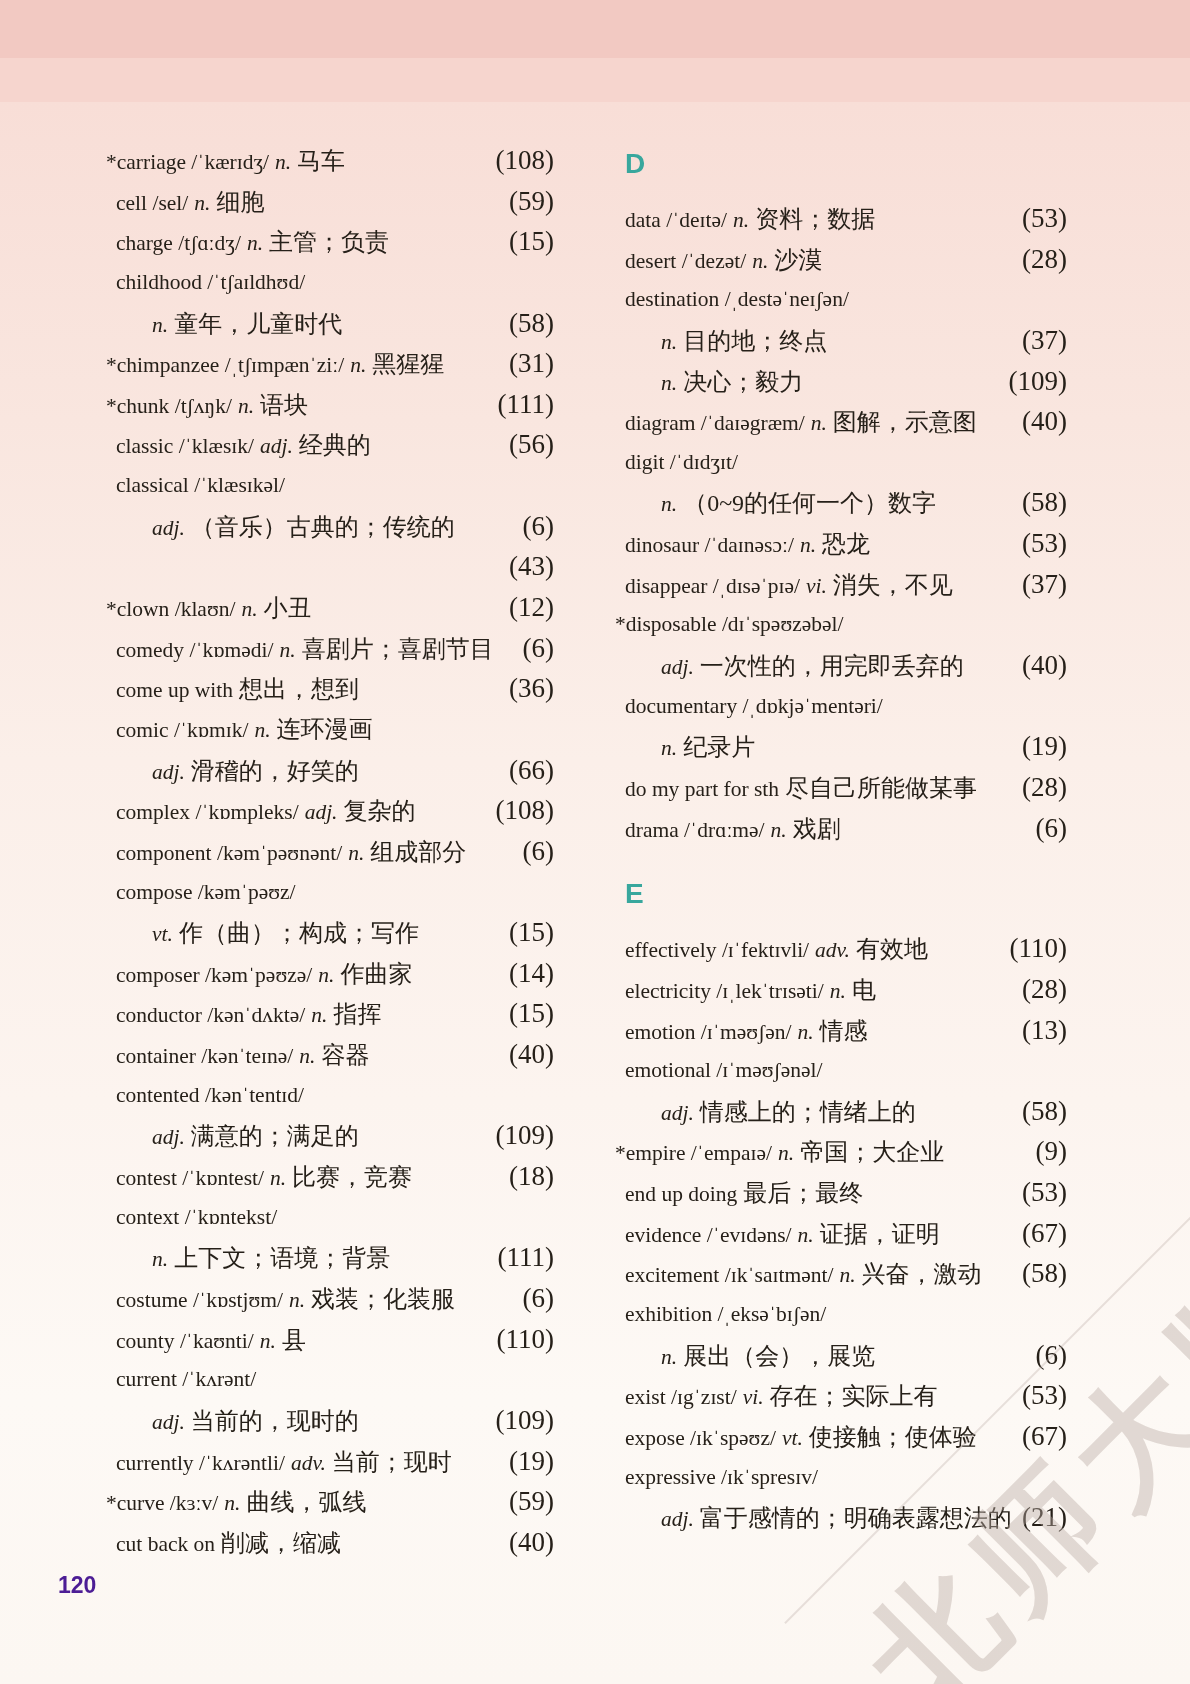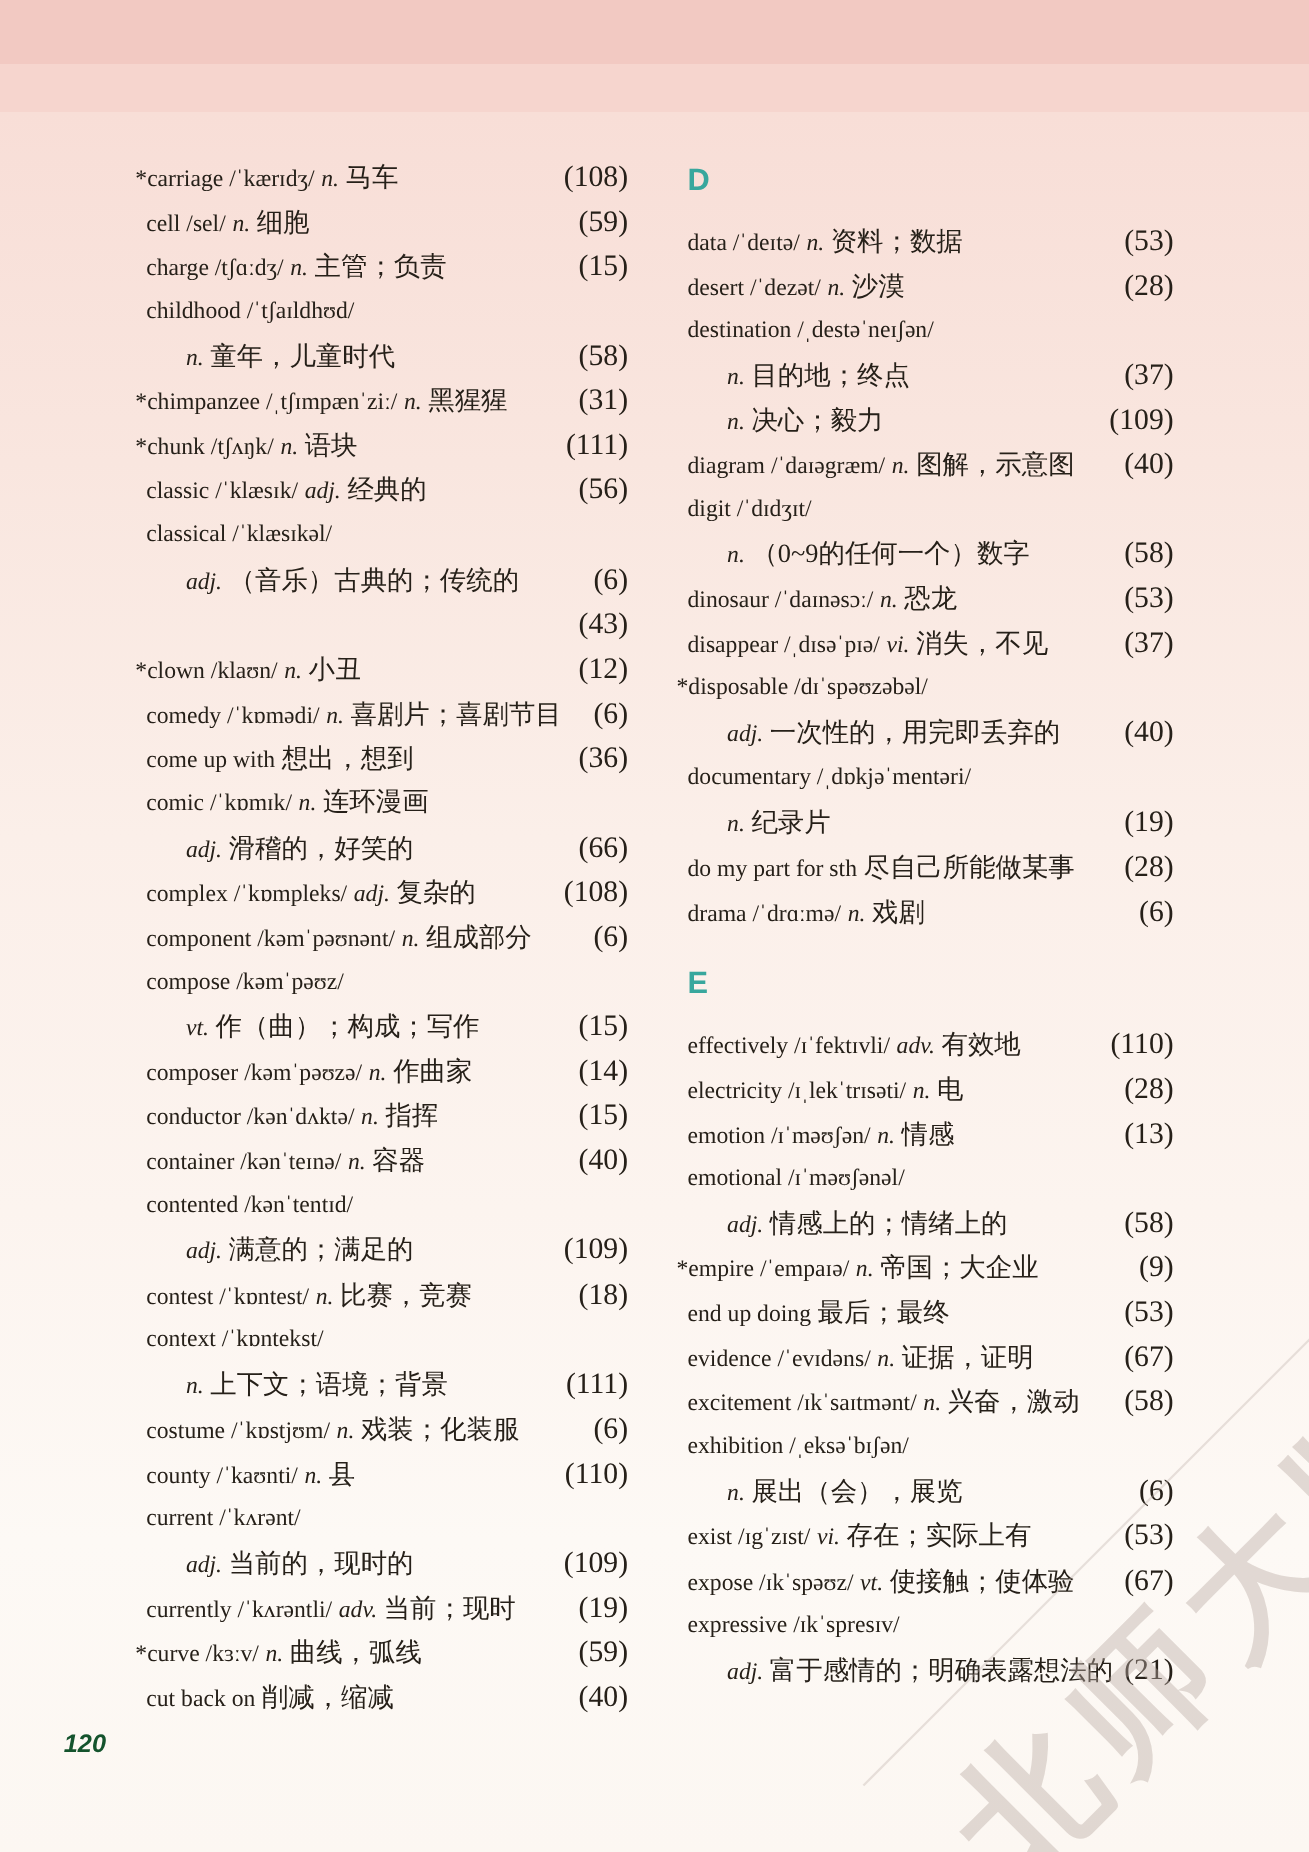--- a/index.html
+++ b/index.html
@@ -12,21 +12,21 @@
     background:
       linear-gradient(180deg,
         #f2c9c2 0px,   #f2c9c2 58px,
         #f6d5ce 58px,  #f6d5ce 102px,
         #f8ded7 102px, #f9e6df 420px,
         #fbefe9 760px, #fcf4ef 1100px,
         #fdf9f5 1400px,#fcf7f2 1684px);
   }
   .page{position:absolute;inset:0;}
   .column{position:absolute;top:140px;display:flex;flex-direction:column;}
-  .col-left{left:133px;width:438px;}
+  .col-left{left:116px;width:438px;}
   .col-right{left:625px;width:442px;}
   .line{
     display:flex;align-items:baseline;
     height:40.65px;line-height:40.65px;
     font-size:21.5px;white-space:nowrap;
   }
   .line.indent{padding-left:30px;}
   .line .main{flex:0 1 auto;}
   .line .en{}
   .star .en{margin-left:-10px;}
@@ -36,21 +36,21 @@
   .section-letter{
     height:48px;line-height:48px;margin-bottom:10px;
     font-family:"Liberation Sans","DejaVu Sans",sans-serif;
     font-weight:bold;font-size:28px;
     color:var(--accent,#38a79d);
   }
   .section-letter.gapped{margin-top:22px;}
   .folio{
     position:absolute;left:58px;top:1572px;
     font-family:"Liberation Sans","DejaVu Sans",sans-serif;
-    font-weight:bold;font-size:23px;color:#14532d;font-style:italic;
+    font-weight:bold;font-size:23px;color:#4c1d95;
   }
   .watermark{
     position:absolute;left:790px;top:1360px;
     width:680px;height:170px;
     transform:rotate(-45deg);
     font-size:128px;font-weight:bold;letter-spacing:16px;
     color:rgba(186,172,164,0.42);
     white-space:nowrap;
     pointer-events:none;
   }

